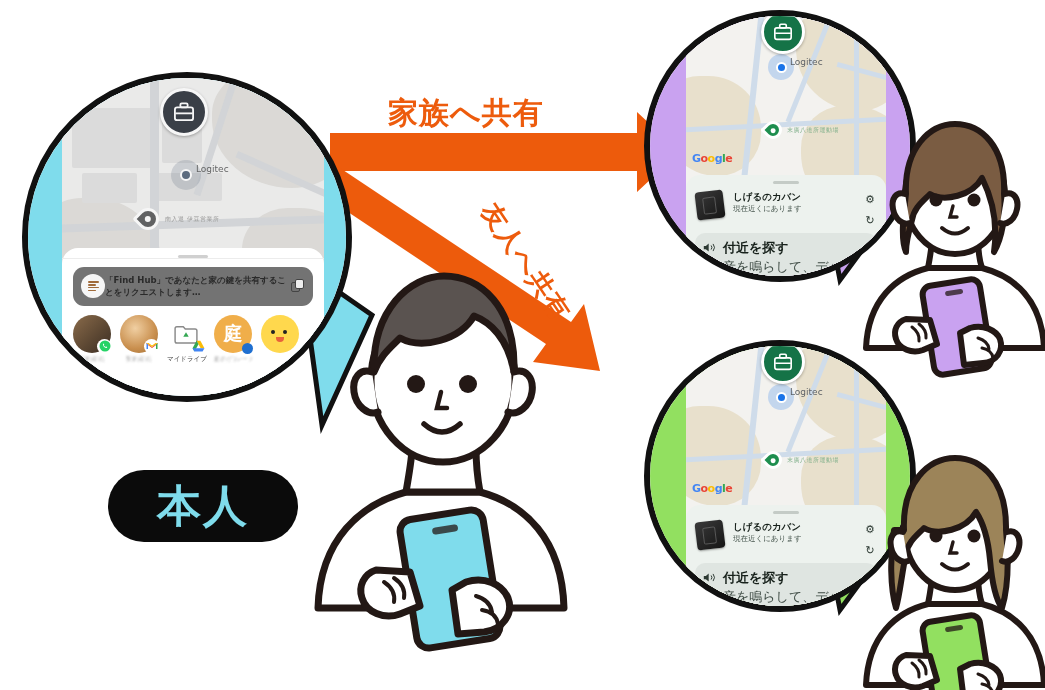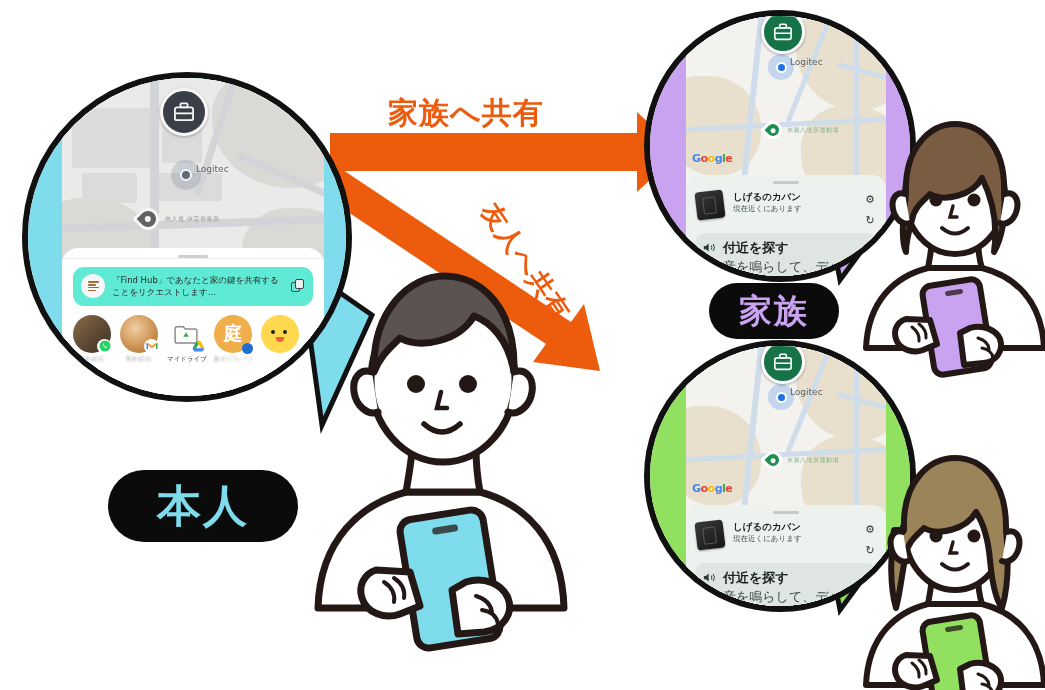--- a/index.html
+++ b/index.html
@@ -75,22 +75,22 @@
   
   .sheet {
     position:absolute; left:0; right:0; bottom:0;
     background:#ffffff; border-radius:16px 16px 0 0;
   }
   .grabber { width:30px;height:3px;background:#d0d0d0;border-radius:2px;margin:7px auto 0; }
   .sheet-title { font-size:13px; font-weight:bold; color:#1b1b1b; padding:9px 14px 10px;
                  font-family:"DejaVu Sans", sans-serif; }
   .sheet-div { height:1px; background:#ececec; }
   .text-chip {
-    margin:8px 11px 0; background:#5eead4; border-radius:11px;
-    display:flex; align-items:center; padding:7px 8px; gap:7px;
+    margin:8px 11px 0; background:#737373; border-radius:11px;
+    display:flex; align-items:center; padding:7px 8px; gap:0;font-weight:bold;
   }
   .chip-ico { width:24px;height:24px;border-radius:50%;background:#f6f6f6;
               display:flex;align-items:center;justify-content:center;flex:0 0 auto; }
   .chip-ico .ln { width:11px; height:1.6px; background:#a06a3a; margin:1.1px 0; border-radius:1px;}
   .chip-ico .ln.s{ width:8px; }
   .chip-text { flex:1; font-size:8.5px; line-height:1.45; color:#2a2a2a;
                font-family:"DejaVu Sans", sans-serif; }
   .copy-ico { width:14px;height:14px;flex:0 0 auto;position:relative; }
   .copy-ico b{ position:absolute; border:1.4px solid #444; border-radius:2px; display:block;}
   .copy-ico b:nth-child(1){ left:0; top:2.5px; width:9px;height:10px; }
@@ -369,23 +369,20 @@
               <div class="fh-cta-title">付近を探す</div>
               <div class="fh-cta-sub">音を鳴らして、デバイスを探すヒントにします</div>
             </div>
             <div style="flex:0 0 auto;color:#33403a;font-size:10px;padding-top:4px;">›</div>
           </div>
         </div>
       </div>
     </div>
   </div>
 
-  <div class="pill" style="left:709px; top:283px; width:130px; height:56px;">
-    <span style="color:#C9A2F0; font-size:33px;">家族</span>
-  </div>
 
   <div class="bubble" style="left:644px; top:340px; width:272px; height:272px;">
     <div class="bubble-inner">
       <div class="backing" style="background:#92E060;"></div>
 
       <div class="phone-screen" style="left:36px; top:0; width:200px; height:272px;">
         <div class="map">
           <div class="park" style="left:-25px; top:60px; width:100px; height:100px;"></div>
           <div class="park" style="left:110px; top:-15px; width:110px; height:110px;"></div>
           <div class="park" style="left:115px; top:90px; width:110px; height:110px;"></div>

